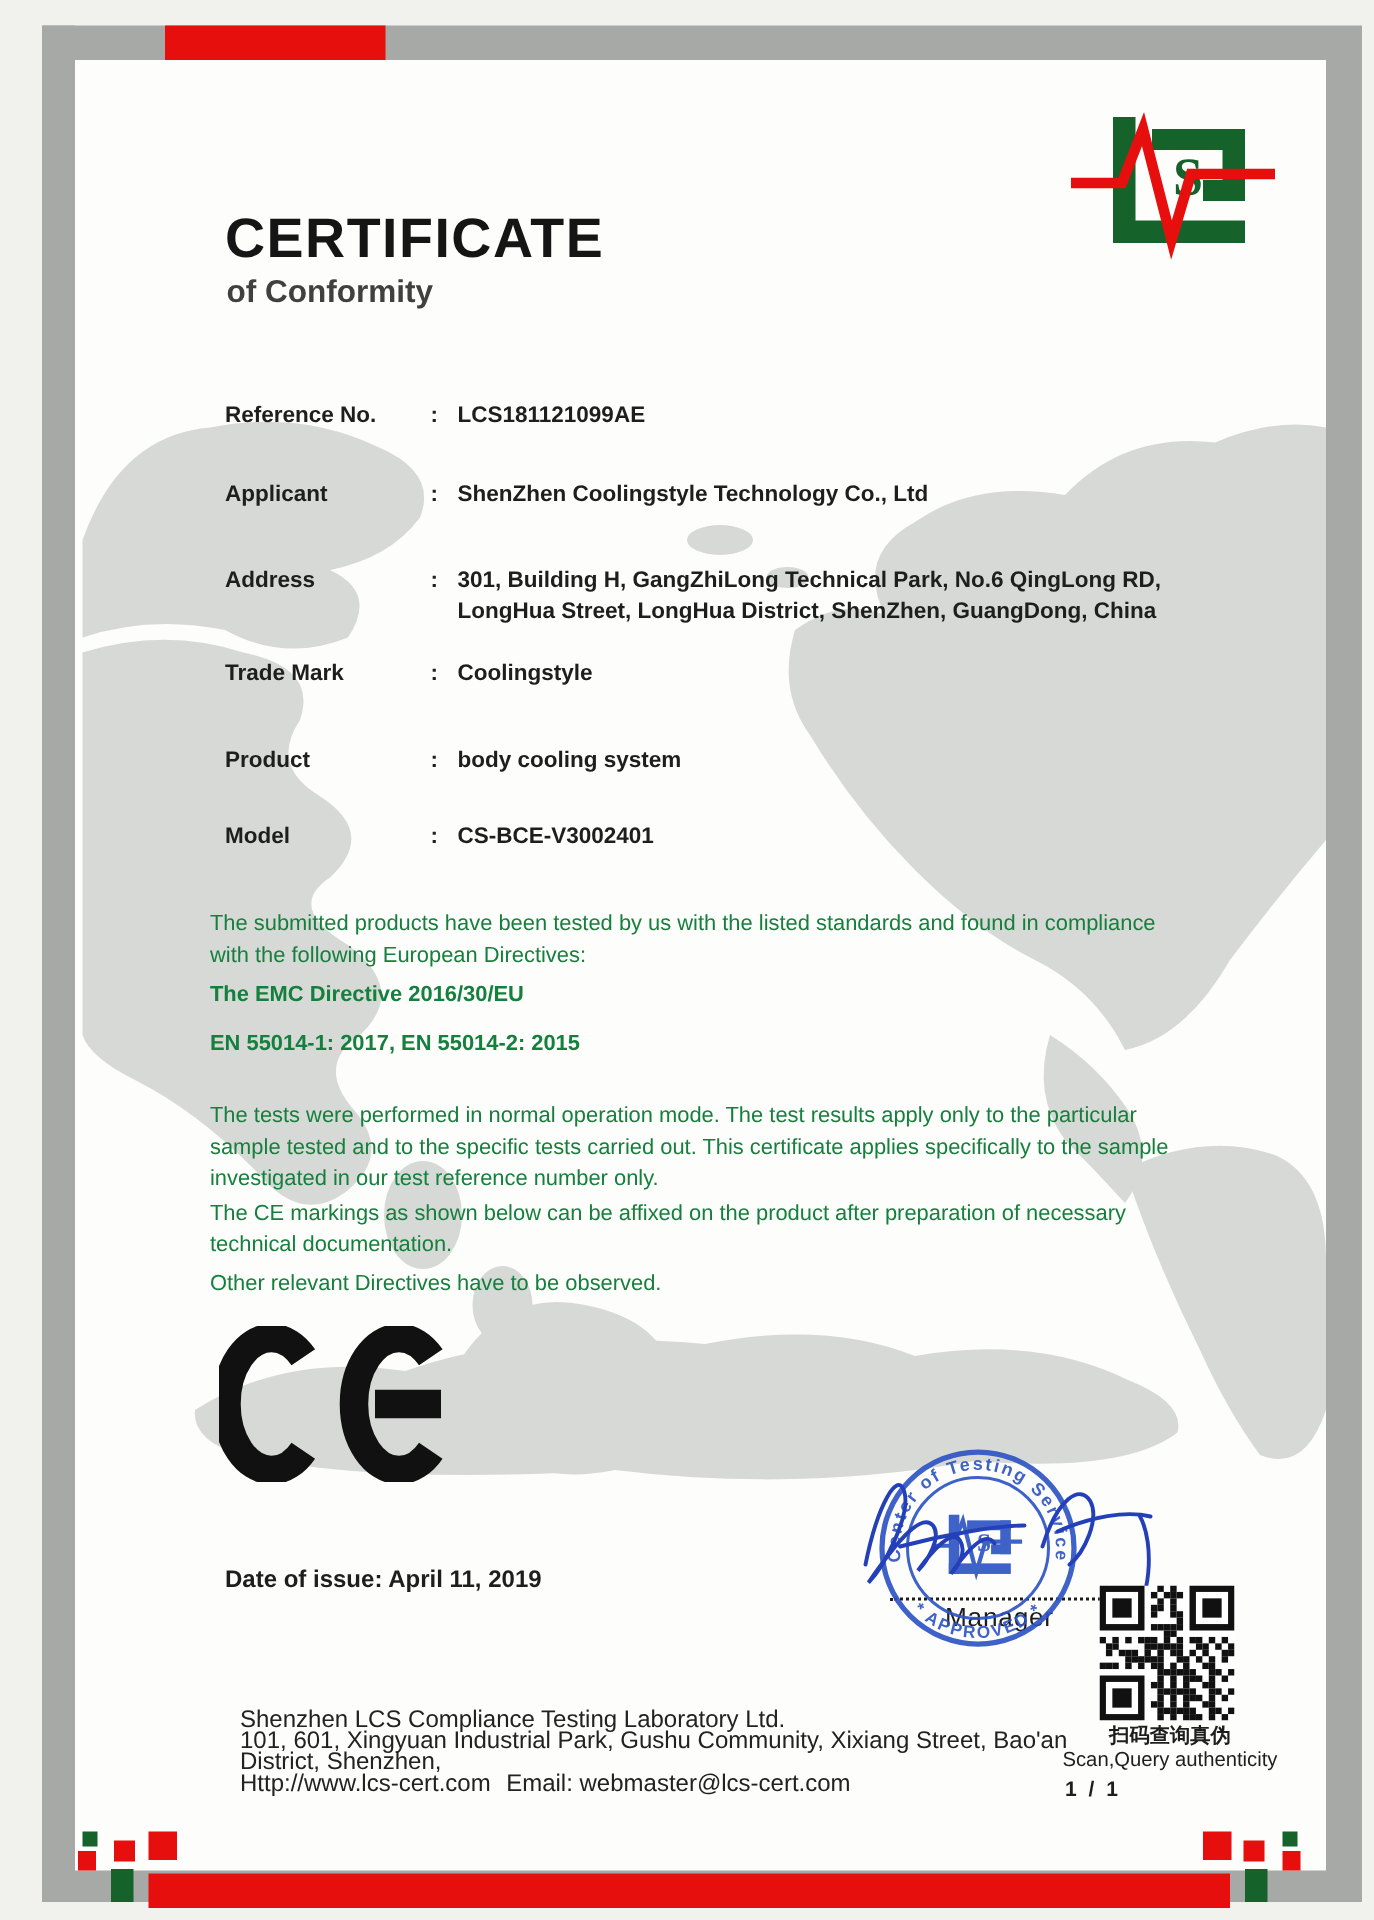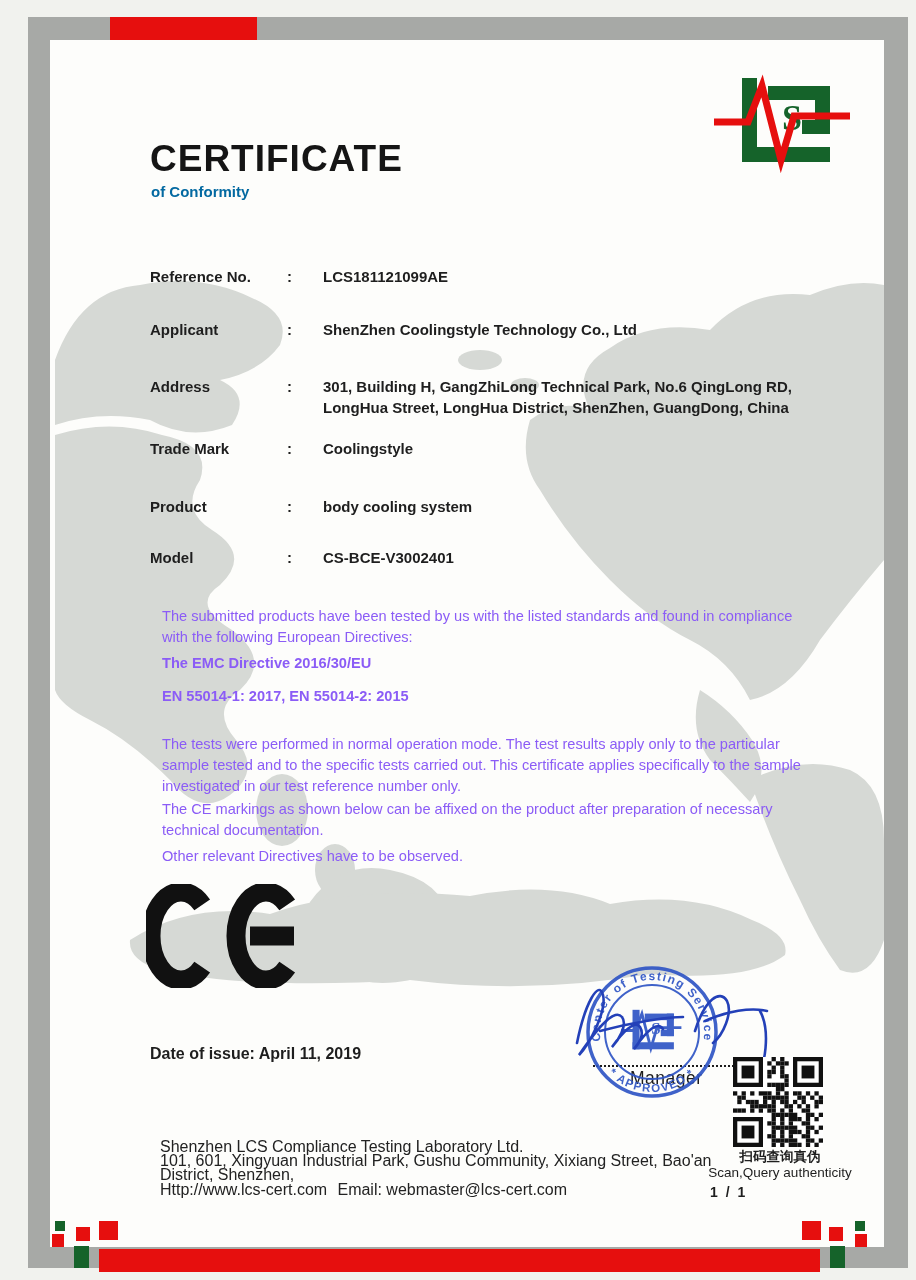--- a/index.html
+++ b/index.html
@@ -17,28 +17,28 @@
   .red-top{left:110px;top:17px;width:147px;height:23px;background:#e60f0e;}
   
   .sq{position:absolute;}
   .red{background:#e60f0e;}
   .green{background:#15632a;}
   .red-bar{left:99px;top:1249px;width:721px;height:23px;background:#e60f0e;}
   
   .map{left:50px;top:40px;width:834px;height:1207px;}
   
   .title-main{left:150px;top:138px;font-size:37px;font-weight:bold;letter-spacing:1px;color:#151515;}
-  .title-sub{left:151px;top:183px;font-size:15px;font-weight:bold;color:#0369a1;}
+  .title-sub{left:151px;top:183px;font-size:21px;font-weight:bold;color:#404040;}
   
   .field{left:150px;width:700px;font-size:15px;font-weight:bold;line-height:21px;}
   .field .lab{position:absolute;left:0;top:0;width:130px;}
   .field .sep{position:absolute;left:137px;top:0;}
-  .field .val{position:absolute;left:173px;top:0;width:560px;}
-  
-  .para{left:162px;width:658px;font-size:14.6px;line-height:20.8px;color:#8b5cf6;}
+  .field .val{position:absolute;left:155px;top:0;width:560px;}
+  
+  .para{left:140px;width:658px;font-size:14.6px;line-height:20.8px;color:#15803d;}
   .bold{font-weight:bold;}
   
   .ce{left:146px;top:884px;}
   
   .date{left:150px;top:1045px;font-size:16px;font-weight:bold;}
   
   .stamp{left:577px;top:957px;width:150px;height:150px;opacity:.92;}
   .sig{left:555px;top:965px;width:240px;height:140px;}
   .dotline{left:593px;top:1050px;width:144px;height:15px;border-bottom:2.5px dotted #1c1c1c;}
   .manager{left:630px;top:1068px;font-size:17.5px;color:#1c1c1c;letter-spacing:.5px;}

